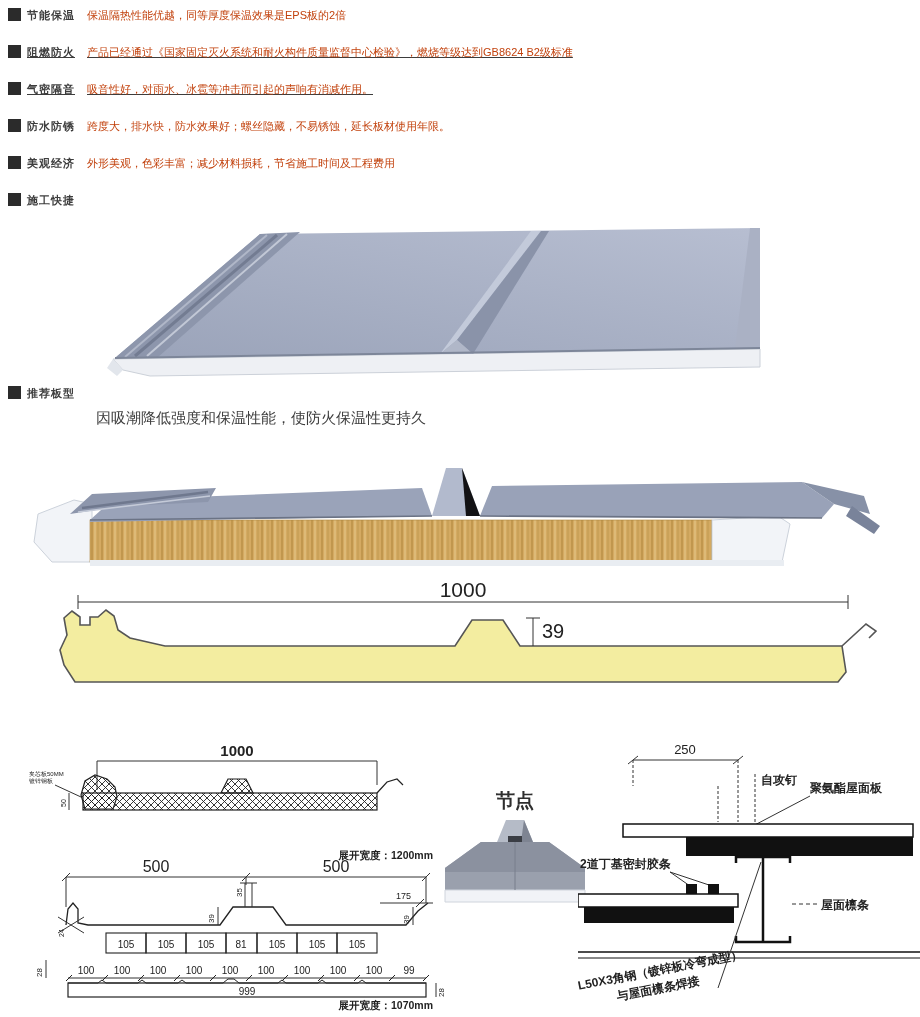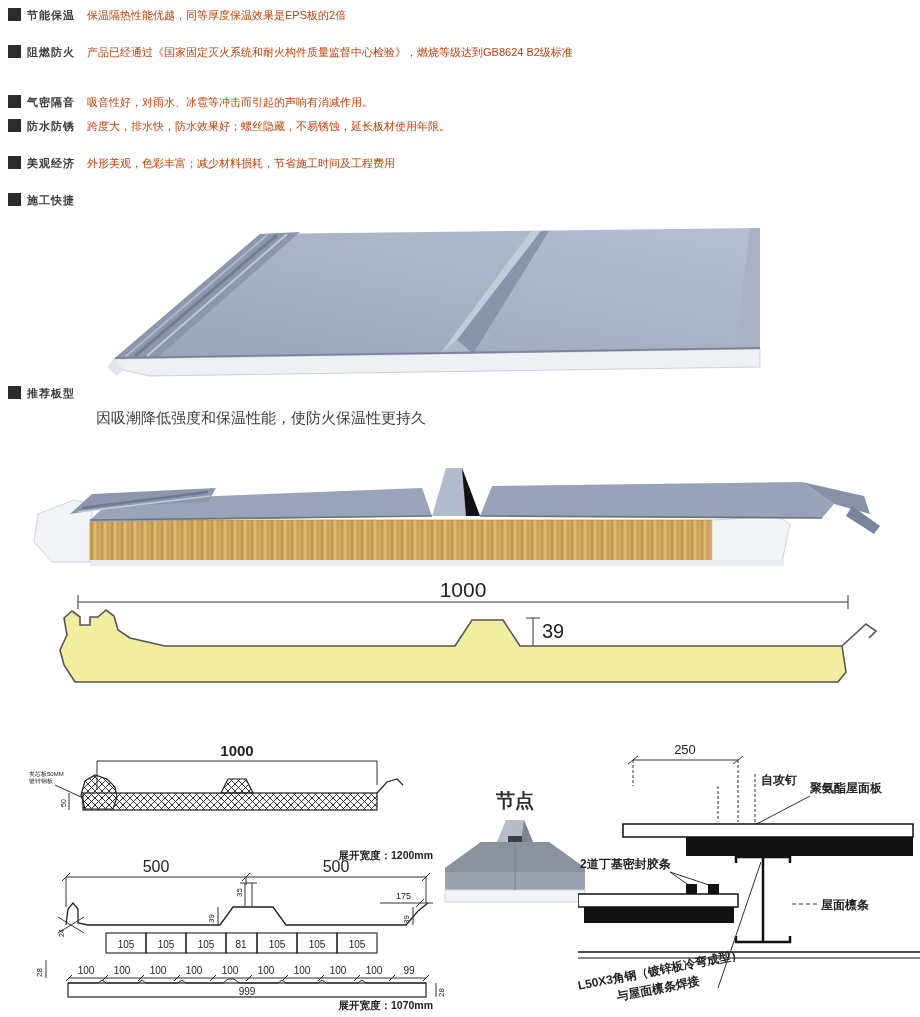--- a/index.html
+++ b/index.html
@@ -18,26 +18,26 @@
 </head>
 <body>
 
 <div id="page">
 
   <div class="feat-row" style="top:5px;">
     <span class="bullet"></span>
     <span class="feat-label">节能保温</span>
     <span class="feat-desc">保温隔热性能优越，同等厚度保温效果是EPS板的2倍</span>
   </div>
-  <div class="feat-row" style="top:42px;">
+  <div class="feat-row" style="top:42px;text-decoration:underline;">
     <span class="bullet"></span>
     <span class="feat-label">阻燃防火</span>
     <span class="feat-desc">产品已经通过《国家固定灭火系统和耐火构件质量监督中心检验》，燃烧等级达到GB8624 B2级标准</span>
   </div>
-  <div class="feat-row" style="top:92px;">
+  <div class="feat-row" style="top:79px;text-decoration:underline;">
     <span class="bullet"></span>
     <span class="feat-label">气密隔音</span>
     <span class="feat-desc">吸音性好，对雨水、冰雹等冲击而引起的声响有消减作用。</span>
   </div>
   <div class="feat-row" style="top:116px;">
     <span class="bullet"></span>
     <span class="feat-label">防水防锈</span>
     <span class="feat-desc">跨度大，排水快，防水效果好；螺丝隐藏，不易锈蚀，延长板材使用年限。</span>
   </div>
   <div class="feat-row" style="top:153px;">

